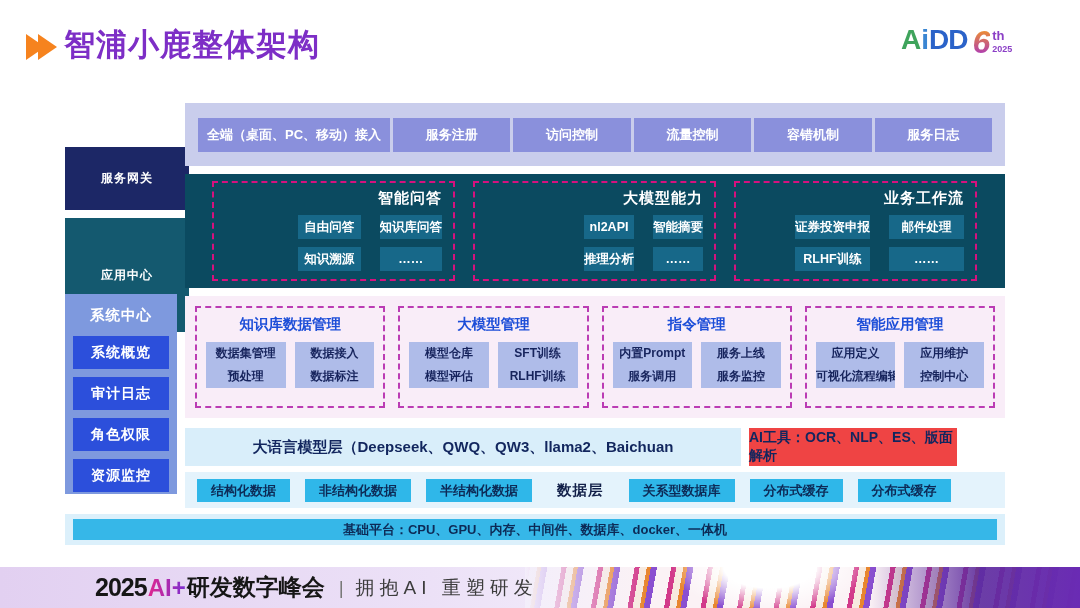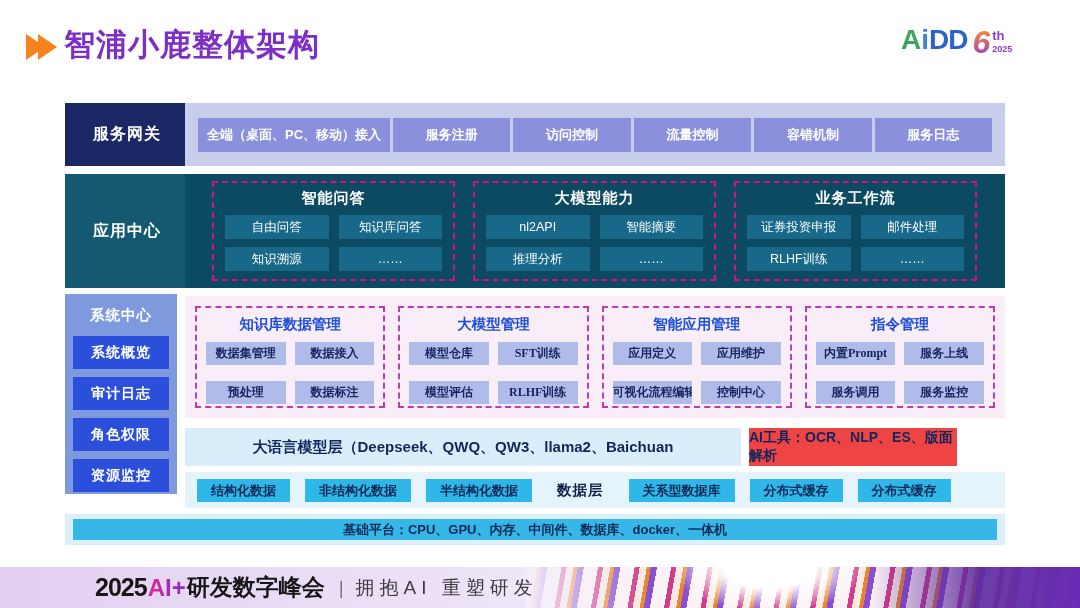--- a/index.html
+++ b/index.html
@@ -18,51 +18,51 @@
   .lg-i { color:#3a86d2; }
   .lg-dd { color:#2b63c9; letter-spacing:-1px; }
   .lg-six { font-weight:800; font-size:32px; margin-left:5px; font-style:italic;
             background:linear-gradient(180deg,#f0922c 10%,#b03fae 85%);
             -webkit-background-clip:text; background-clip:text; color:transparent; }
   .lg-col { display:flex; flex-direction:column; margin-left:2px; margin-top:3px; }
   .lg-th { font-size:13px; font-weight:800; color:#8b3fc6; }
   .lg-yr { font-size:9px; font-weight:700; color:#8b3fc6; margin-top:3px; }
 
   
-  .side-label { position:absolute; left:65px; width:124px; color:#fff; font-weight:700; font-size:16px;
-                display:flex; align-items:center; justify-content:center; letter-spacing:1px; }
+  .side-label { position:absolute; left:65px; width:124px; color:#fff; font-weight:700; font-size:12px;
+                display:flex; align-items:center; justify-content:center; letter-spacing:1px;margin-top:44px; }
 
   
   .gw-label { top:103px; height:63px; background:#1c2766; }
   .gw-panel { position:absolute; left:185px; top:103px; width:820px; height:63px; background:#c9cdec;
               display:flex; align-items:center; gap:3px; padding:0 13px; }
   .gw-btn { background:#8a90dc; color:#fff; font-weight:700; font-size:13px; height:34px; flex:1;
             display:flex; align-items:center; justify-content:center; white-space:nowrap; }
   .gw-wide { flex:0 0 192px; }
 
   
   .app-label { top:174px; height:114px; background:#14596f; }
   .app-panel { position:absolute; left:185px; top:174px; width:820px; height:114px; background:#0b4a60;
                display:flex; gap:18px; padding:7px 0 7px 27px; }
-  .app-group { width:243px; border:2px dashed #d6117e; padding:4px 11px 6px; display:flex; flex-direction:column; }
+  .app-group { width:243px; border:2px dashed #d6117e; padding:4px 11px 6px; display:flex; flex-direction:column;align-items:flex-end; }
   .app-group-title { color:#fff; font-weight:700; font-size:15px; text-align:center; margin:2px 0 7px; letter-spacing:1px; }
   .app-grid { display:grid; grid-template-columns:1fr 1fr; gap:8px 10px; }
-  .app-btn { background:#176889; color:#fff; font-weight:400; font-size:12.5px; height:24px; line-height:24px;
-             text-align:center; white-space:nowrap; overflow:hidden; }
+  .app-btn { background:#176889; color:#fff; font-weight:700; font-size:12.5px; height:24px; line-height:24px;
+             text-align:center; white-space:nowrap; overflow:hidden;margin-left:9px; }
 
   
   .sys-sidebar { position:absolute; left:65px; top:294px; width:112px; height:200px; background:#7e99de; padding-top:8px; }
   .sys-title { color:#fff; font-weight:700; font-size:14.5px; text-align:center; height:26px; line-height:26px; letter-spacing:1px; }
   .sys-btn { margin:8px 8px 0; height:33px; background:#2c4fdb; color:#fff; font-weight:700; font-size:14px;
              display:flex; align-items:center; justify-content:center; letter-spacing:1px; }
   .mgmt-panel { position:absolute; left:185px; top:296px; width:820px; height:122px; background:#f9edf8;
                 display:flex; gap:13px; padding:10px; }
   .mgmt-group { flex:1; border:2px dashed #bb3cb4; padding:4px 9px; display:flex; flex-direction:column; }
   .mgmt-group-title { color:#1d4ed8; font-weight:800; font-size:14.5px; text-align:center; margin:3px 0 8px; }
-  .mgmt-grid { display:grid; grid-template-columns:1fr 1fr; gap:16px 9px;font-family:Liberation Serif, serif; }
+  .mgmt-grid { display:grid; grid-template-columns:1fr 1fr; gap:0 9px; }
   .mgmt-btn { background:#afbce9; color:#17245d; font-weight:700; font-size:12px; height:23px; line-height:23px;
               text-align:center; white-space:nowrap; overflow:hidden; }
 
   
   .llm-bar { position:absolute; left:185px; top:428px; width:556px; height:38px; background:#d9eefa;
              color:#12265e; font-weight:800; font-size:15px; display:flex; align-items:center; justify-content:center; }
   .ai-bar { position:absolute; left:749px; top:428px; width:208px; height:38px; background:#ef4444;
             color:#12265e; font-weight:800; font-size:14px; display:flex; align-items:center; justify-content:center; }
 
   
@@ -179,35 +179,35 @@
     <div class="mgmt-group">
       <div class="mgmt-group-title">大模型管理</div>
       <div class="mgmt-grid">
         <div class="mgmt-btn">模型仓库</div>
         <div class="mgmt-btn">SFT训练</div>
         <div class="mgmt-btn">模型评估</div>
         <div class="mgmt-btn">RLHF训练</div>
       </div>
     </div>
     <div class="mgmt-group">
+      <div class="mgmt-group-title">指令管理</div>
+      <div class="mgmt-grid">
+        <div class="mgmt-btn">内置Prompt</div>
+        <div class="mgmt-btn">服务上线</div>
+        <div class="mgmt-btn">服务调用</div>
+        <div class="mgmt-btn">服务监控</div>
+      </div>
+    </div>
+    <div class="mgmt-group">
       <div class="mgmt-group-title">智能应用管理</div>
       <div class="mgmt-grid">
         <div class="mgmt-btn">应用定义</div>
         <div class="mgmt-btn">应用维护</div>
         <div class="mgmt-btn">可视化流程编辑</div>
         <div class="mgmt-btn">控制中心</div>
-      </div>
-    </div>
-    <div class="mgmt-group">
-      <div class="mgmt-group-title">指令管理</div>
-      <div class="mgmt-grid">
-        <div class="mgmt-btn">内置Prompt</div>
-        <div class="mgmt-btn">服务上线</div>
-        <div class="mgmt-btn">服务调用</div>
-        <div class="mgmt-btn">服务监控</div>
       </div>
     </div>
   </div>
 
   <div class="llm-bar">大语言模型层（Deepseek、QWQ、QW3、llama2、Baichuan</div>
   <div class="ai-bar">AI工具：OCR、NLP、ES、版面解析</div>
 
   <div class="data-strip">
     <div class="data-btn">结构化数据</div>
     <div class="data-btn">非结构化数据</div>

